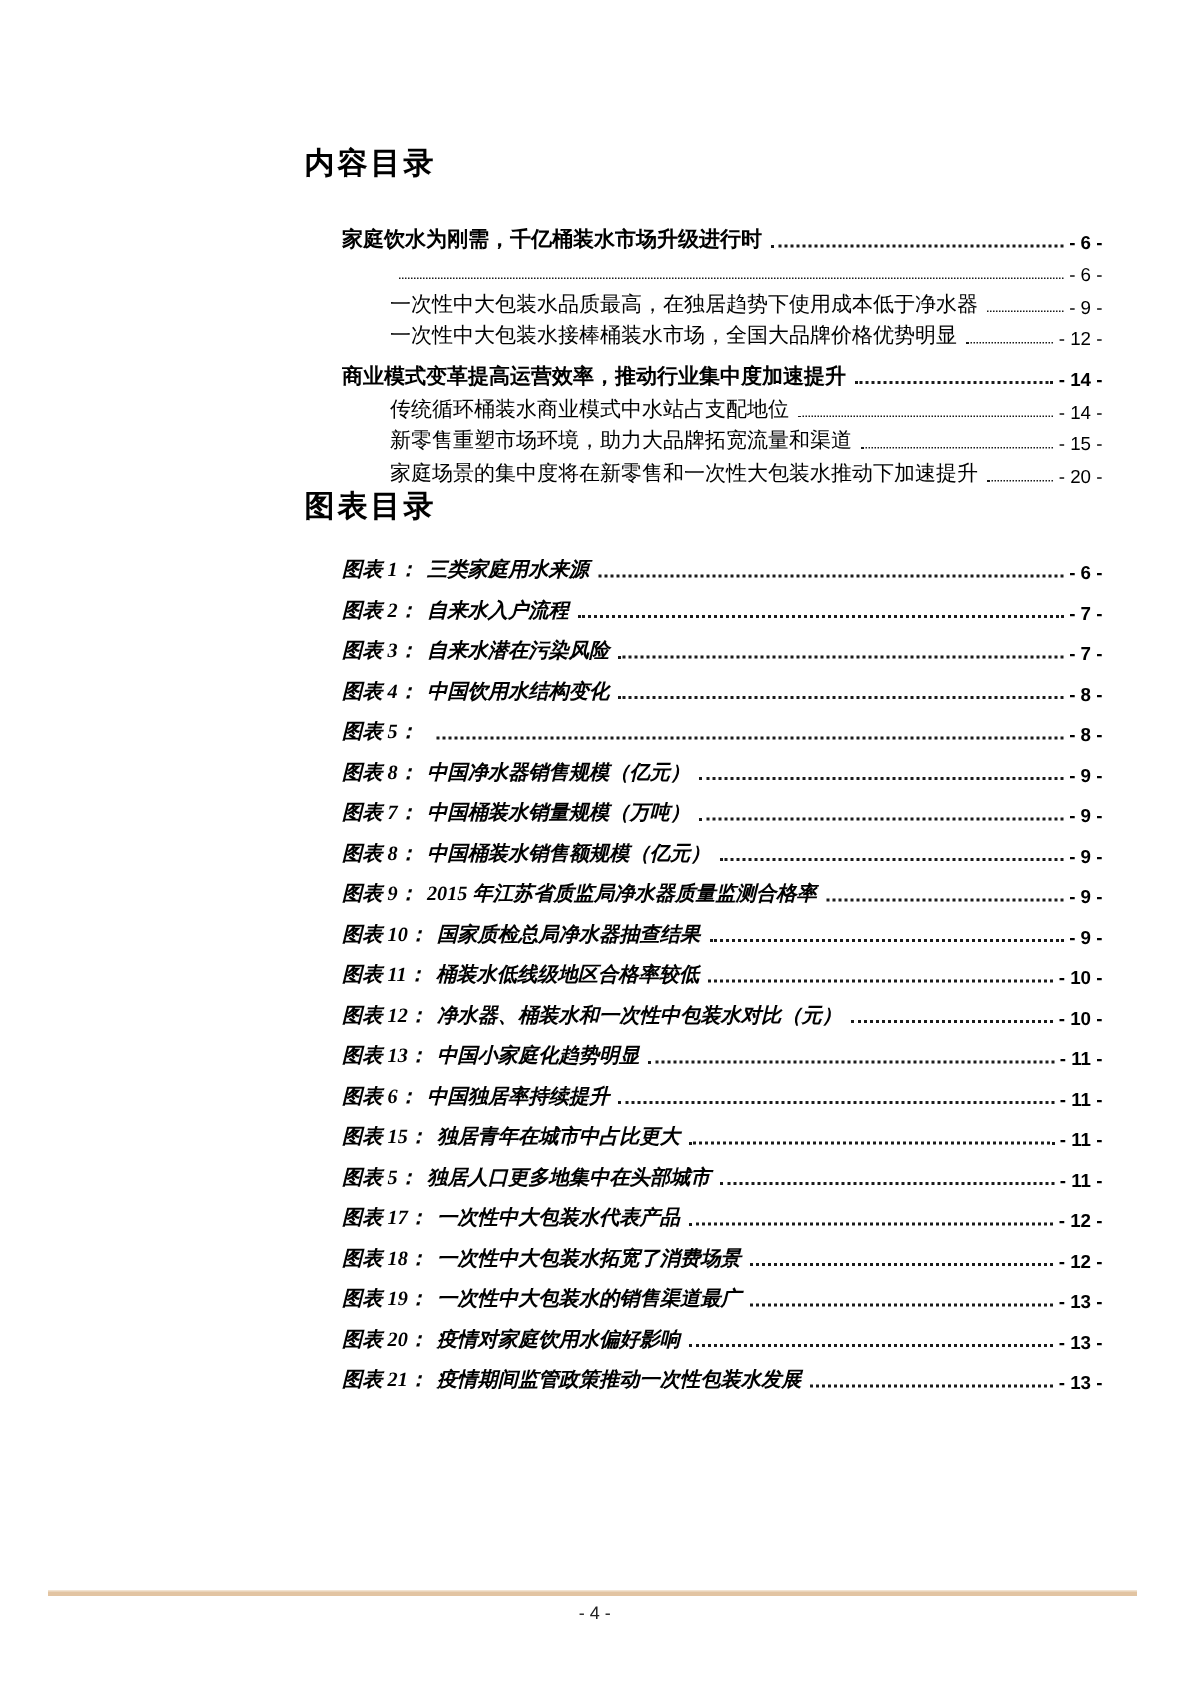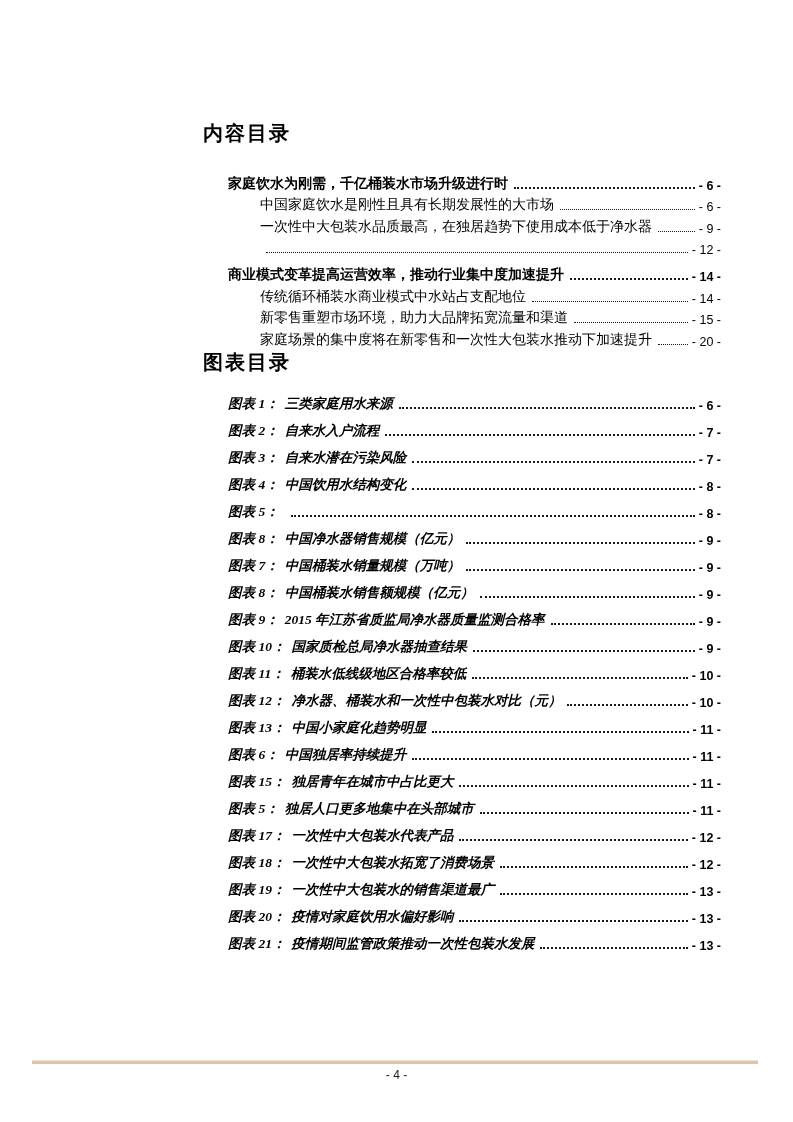--- a/index.html
+++ b/index.html
@@ -6,22 +6,22 @@
   .page {
     position: relative;
     width: 793px; height: 1122px;
     background: #ffffff;
     color: #000;
     font-family: "Liberation Serif", "DejaVu Serif", serif;
     overflow: hidden;
   }
   .content {
     position: absolute;
-    top: 0; left: 203px; right: 72px;
-    padding-top: 120px;
+    top: 0; left: 203px; right: 58px;
+    padding-top: 96px;
   }
   h1.toc-heading {
     font-size: 20px;
     line-height: 27px;
     font-weight: bold;
     margin: 0;
     letter-spacing: 2px;
   }
   .rows { margin-top: 24px; }
   .rows-fig { margin-top: 10px; }
@@ -82,30 +82,30 @@
 
     <h1 class="toc-heading">内容目录</h1>
 
     <div class="rows">
         <div class="toc-row l1">
           <span class="ttl">家庭饮水为刚需，千亿桶装水市场升级进行时</span>
           <span class="leader"></span>
           <span class="pg">- 6 -</span>
         </div>
         <div class="toc-row l2">
-          <span class="ttl">中国家庭饮水是刚性且具有长期发展性的大市场</span>
           <span class="leader"></span>
           <span class="pg">- 6 -</span>
         </div>
         <div class="toc-row l2">
           <span class="ttl">一次性中大包装水品质最高，在独居趋势下使用成本低于净水器</span>
           <span class="leader"></span>
           <span class="pg">- 9 -</span>
         </div>
         <div class="toc-row l2">
+          <span class="ttl">一次性中大包装水接棒桶装水市场，全国大品牌价格优势明显</span>
           <span class="leader"></span>
           <span class="pg">- 12 -</span>
         </div>
         <div class="toc-row l1">
           <span class="ttl">商业模式变革提高运营效率，推动行业集中度加速提升</span>
           <span class="leader"></span>
           <span class="pg">- 14 -</span>
         </div>
         <div class="toc-row l2">
           <span class="ttl">传统循环桶装水商业模式中水站占支配地位</span>

